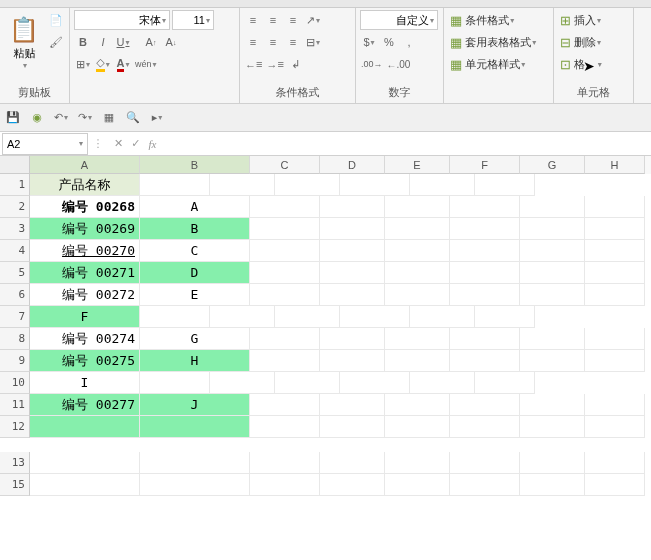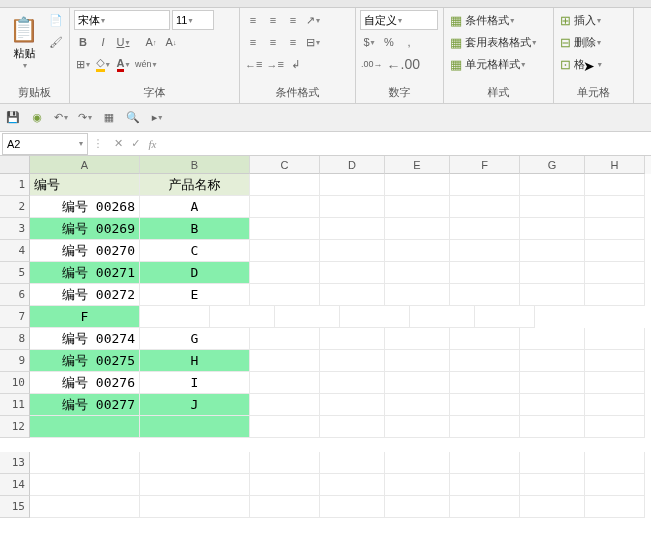--- a/index.html
+++ b/index.html
@@ -9,21 +9,21 @@
 .rgroup{border-right:1px solid #d0d0d0;display:flex;flex-direction:column;padding:2px 4px;}
 .rgroup-body{flex:1;display:flex;align-items:flex-start;}
 .rgroup-label{text-align:center;color:#555;font-size:11px;padding:1px 0;}
 .btn-lg{display:flex;flex-direction:column;align-items:center;justify-content:center;width:44px;height:66px;cursor:pointer;}
 .btn-lg .ic{font-size:24px;color:#888;}
 .btn-lg .lbl{font-size:11px;margin-top:2px;}
 .col{display:flex;flex-direction:column;gap:2px;margin-left:2px;}
 .row{display:flex;align-items:center;gap:2px;}
 .sbtn{min-width:18px;height:20px;display:flex;align-items:center;justify-content:center;cursor:pointer;color:#666;border:1px solid transparent;}
 .dd{font-size:8px;color:#888;margin-left:1px;}
-.combo{height:20px;border:1px solid #ccc;background:#fff;display:flex;align-items:center;padding:0 3px;font-size:11px;}
+.combo{height:20px;border:1px solid #ccc;background:#fff;display:flex;align-items:center;padding:0 3px;font-size:11px;justify-content:flex-end;}
 .txt-btn{display:flex;align-items:center;height:20px;padding:0 2px;cursor:pointer;font-size:11px;color:#333;}
 .txt-btn .ic{margin-right:3px;color:#7a9e3e;font-size:13px;}
 .qat{height:28px;background:#f0f0f0;border-bottom:1px solid #d0d0d0;display:flex;align-items:center;padding:0 4px;gap:6px;}
 .qat .qb{width:18px;height:18px;display:flex;align-items:center;justify-content:center;cursor:pointer;color:#666;}
 .namebox-row{height:24px;border-bottom:1px solid #d0d0d0;display:flex;align-items:center;background:#fff;}
 .namebox{width:86px;height:22px;border:1px solid #ccc;margin:0 2px;padding:0 4px;display:flex;align-items:center;justify-content:space-between;}
 .fx-btns{display:flex;align-items:center;gap:8px;padding:0 8px;color:#999;}
 .fx-btns .fb{cursor:pointer;}
 .formula-bar{flex:1;padding:0 8px;font-size:12px;font-family:SimSun,monospace;}
 .grid-wrap{position:relative;}
@@ -89,21 +89,20 @@
             <span style="border-bottom:3px solid #ffc000">◇</span>
             <span class="dd">▾</span>
           </div>
         <div class="sbtn">
             <span style="border-bottom:3px solid #c00;font-weight:bold">A</span>
             <span class="dd">▾</span>
           </div>
         <div class="sbtn" style="font-size:9px">wén<span class="dd">▾</span></div>
       </div>
     </div>
-    <div class="rgroup-label">字体</div>
   </div>
 
   <div class="rgroup" style="width:116px">
     <div class="rgroup-body" style="flex-direction:column;gap:2px;">
       <div class="row">
         <div class="sbtn">≡</div>
         <div class="sbtn">≡</div>
         <div class="sbtn">≡</div>
         <div class="sbtn">↗<span class="dd">▾</span></div>
       </div>
@@ -128,21 +127,21 @@
           <span>自定义</span>
           <span class="dd">▾</span>
         </div>
       <div class="row">
         <div class="sbtn">$<span class="dd">▾</span></div>
         <div class="sbtn">%</div>
         <div class="sbtn">,</div>
       </div>
       <div class="row">
         <div class="sbtn" style="font-size:9px">.00→</div>
-        <div class="sbtn" style="font-size:14px">←.00</div>
+        <div class="sbtn" style="font-size:10px">←.00</div>
       </div>
     </div>
     <div class="rgroup-label">数字</div>
   </div>
 
   <div class="rgroup" style="width:110px">
     <div class="rgroup-body" style="flex-direction:column;gap:2px;">
       <div class="txt-btn">
           <span class="ic">▦</span>
           <span>条件格式</span>
@@ -152,21 +151,20 @@
           <span class="ic">▦</span>
           <span>套用表格格式</span>
           <span class="dd">▾</span>
         </div>
       <div class="txt-btn">
           <span class="ic">▦</span>
           <span>单元格样式</span>
           <span class="dd">▾</span>
         </div>
     </div>
-    <div class="rgroup-label">样式</div>
   </div>
 
   <div class="rgroup" style="width:80px">
     <div class="rgroup-body" style="flex-direction:column;gap:2px;">
       <div class="txt-btn">
           <span class="ic">⊞</span>
           <span>插入</span>
           <span class="dd">▾</span>
         </div>
       <div class="txt-btn">
@@ -216,32 +214,31 @@
       <div class="ch" style="width: 70px;">C</div>
       <div class="ch" style="width: 65px;">D</div>
       <div class="ch" style="width: 65px;">E</div>
       <div class="ch" style="width: 70px;">F</div>
       <div class="ch" style="width: 65px;">G</div>
       <div class="ch" style="width: 60px;">H</div>
     </div>
   <div id="grid-rows">
       <div class="grid-row">
         <div class="rh">1</div>
-        <div class="cell hdr" style="width: 110px;">编号</div>
         <div class="cell hdr center" style="width: 110px;">产品名称</div>
         <div class="cell" style="width: 70px;"></div>
         <div class="cell" style="width: 65px;"></div>
         <div class="cell" style="width: 65px;"></div>
         <div class="cell" style="width: 70px;"></div>
         <div class="cell" style="width: 65px;"></div>
         <div class="cell" style="width: 60px;"></div>
       </div>
       <div class="grid-row">
         <div class="rh">2</div>
-        <div class="cell r" style="width: 110px;">编号 00268</div>
+        <div class="cell r" style="width: 110px; font-weight: bold;">编号 00268</div>
         <div class="cell c" style="width: 110px;">A</div>
         <div class="cell" style="width: 70px;"></div>
         <div class="cell" style="width: 65px;"></div>
         <div class="cell" style="width: 65px;"></div>
         <div class="cell" style="width: 70px;"></div>
         <div class="cell" style="width: 65px;"></div>
         <div class="cell" style="width: 60px;"></div>
       </div>
       <div class="grid-row">
         <div class="rh">3</div>
@@ -249,21 +246,21 @@
         <div class="cell alt c" style="width: 110px;">B</div>
         <div class="cell" style="width: 70px;"></div>
         <div class="cell" style="width: 65px;"></div>
         <div class="cell" style="width: 65px;"></div>
         <div class="cell" style="width: 70px;"></div>
         <div class="cell" style="width: 65px;"></div>
         <div class="cell" style="width: 60px;"></div>
       </div>
       <div class="grid-row">
         <div class="rh">4</div>
-        <div class="cell r" style="width: 110px;">编号 00270</div>
+        <div class="cell r" style="width: 110px; text-decoration: underline;">编号 00270</div>
         <div class="cell c" style="width: 110px;">C</div>
         <div class="cell" style="width: 70px;"></div>
         <div class="cell" style="width: 65px;"></div>
         <div class="cell" style="width: 65px;"></div>
         <div class="cell" style="width: 70px;"></div>
         <div class="cell" style="width: 65px;"></div>
         <div class="cell" style="width: 60px;"></div>
       </div>
       <div class="grid-row">
         <div class="rh">5</div>
@@ -314,21 +311,20 @@
         <div class="cell alt c" style="width: 110px;">H</div>
         <div class="cell" style="width: 70px;"></div>
         <div class="cell" style="width: 65px;"></div>
         <div class="cell" style="width: 65px;"></div>
         <div class="cell" style="width: 70px;"></div>
         <div class="cell" style="width: 65px;"></div>
         <div class="cell" style="width: 60px;"></div>
       </div>
       <div class="grid-row">
         <div class="rh">10</div>
-        <div class="cell r" style="width: 110px;">编号 00276</div>
         <div class="cell c" style="width: 110px;">I</div>
         <div class="cell" style="width: 70px;"></div>
         <div class="cell" style="width: 65px;"></div>
         <div class="cell" style="width: 65px;"></div>
         <div class="cell" style="width: 70px;"></div>
         <div class="cell" style="width: 65px;"></div>
         <div class="cell" style="width: 60px;"></div>
       </div>
       <div class="grid-row">
         <div class="rh">11</div>
@@ -357,31 +353,20 @@
         <div class="cell" style="width: 110px;"></div>
         <div class="cell" style="width: 110px;"></div>
         <div class="cell" style="width: 70px;"></div>
         <div class="cell" style="width: 65px;"></div>
         <div class="cell" style="width: 65px;"></div>
         <div class="cell" style="width: 70px;"></div>
         <div class="cell" style="width: 65px;"></div>
         <div class="cell" style="width: 60px;"></div>
       </div>
       <div class="grid-row">
-        <div class="rh">14</div>
-        <div class="cell" style="width: 110px;"></div>
-        <div class="cell" style="width: 110px;"></div>
-        <div class="cell" style="width: 70px;"></div>
-        <div class="cell" style="width: 65px;"></div>
-        <div class="cell" style="width: 65px;"></div>
-        <div class="cell" style="width: 70px;"></div>
-        <div class="cell" style="width: 65px;"></div>
-        <div class="cell" style="width: 60px;"></div>
-      </div>
-      <div class="grid-row">
         <div class="rh">15</div>
         <div class="cell" style="width: 110px;"></div>
         <div class="cell" style="width: 110px;"></div>
         <div class="cell" style="width: 70px;"></div>
         <div class="cell" style="width: 65px;"></div>
         <div class="cell" style="width: 65px;"></div>
         <div class="cell" style="width: 70px;"></div>
         <div class="cell" style="width: 65px;"></div>
         <div class="cell" style="width: 60px;"></div>
       </div>

